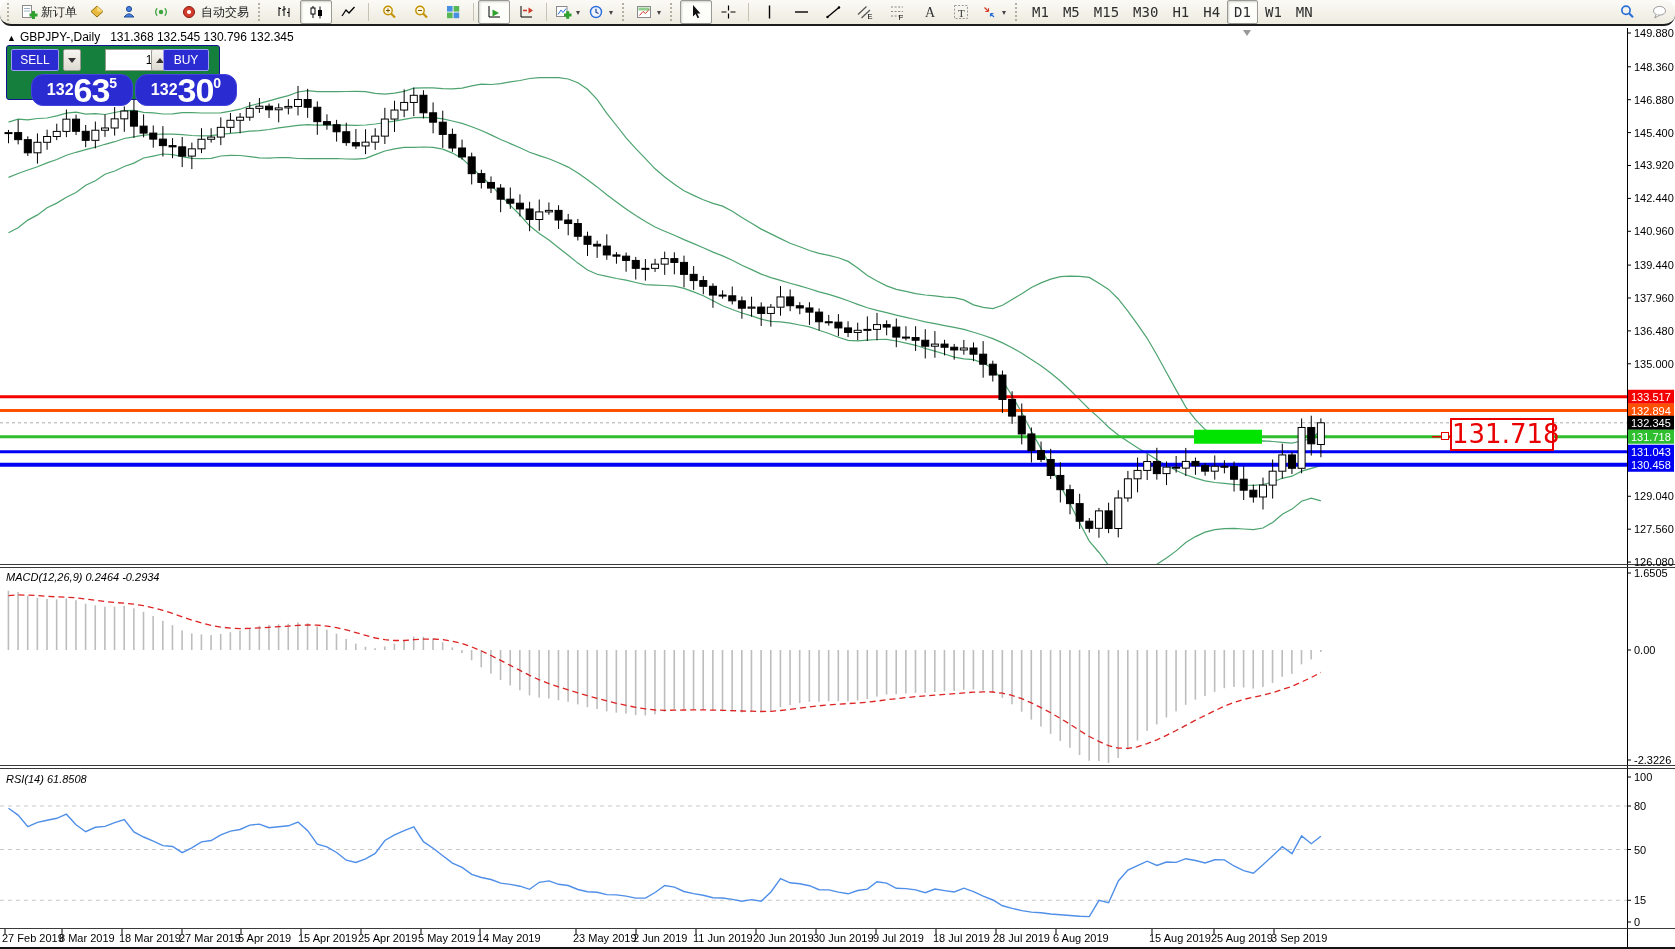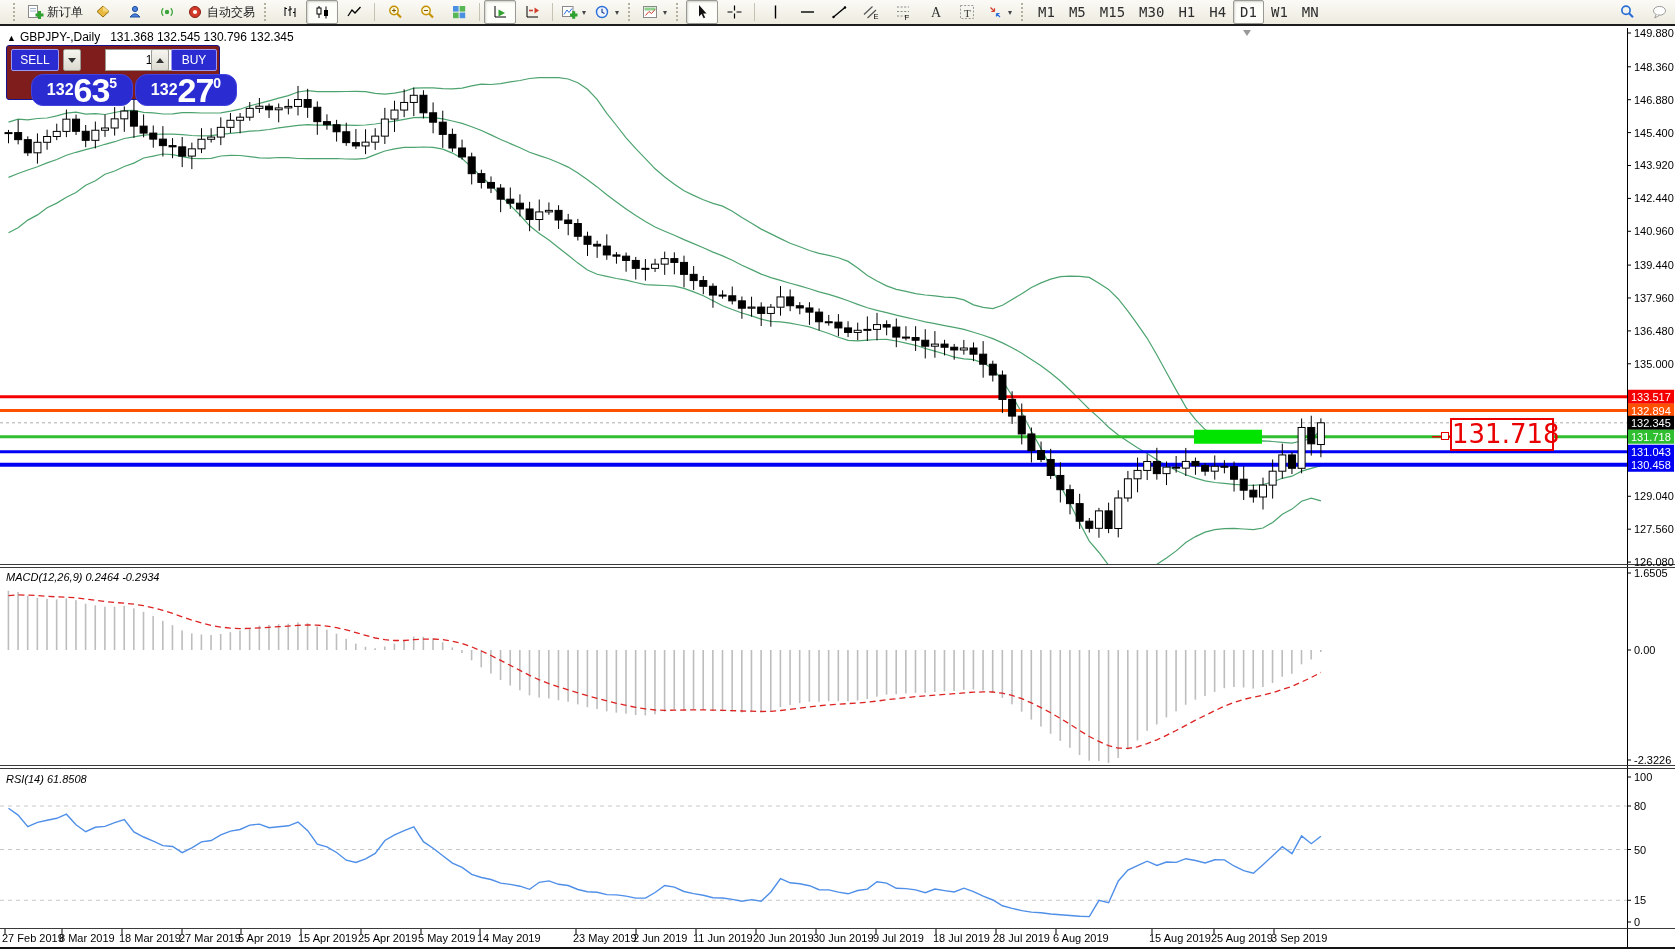--- a/index.html
+++ b/index.html
@@ -1,43 +1,43 @@
 <!DOCTYPE html>
 <html><head>
 <meta charset="utf-8">
 <style>
   html,body{margin:0;padding:0;background:#d8d8d8;}
   #app{position:relative;width:1675px;height:949px;background:#fff;overflow:hidden;
        font-family:"Liberation Sans",sans-serif;border-bottom:2px solid #141414;box-sizing:border-box;}
   
   #toolbar{position:absolute;left:0;top:0;width:1675px;height:26px;
     background:linear-gradient(#fbfaf6,#edebdf);border-bottom:2px solid #1c1c1c;
-    display:flex;align-items:center;padding-left:8px;box-sizing:border-box;z-index:20;}
+    display:flex;align-items:center;padding-left:2px;box-sizing:border-box;z-index:20;border-radius:11px;}
   .tb-btn{height:22px;min-width:24px;display:inline-flex;align-items:center;justify-content:center;
     gap:3px;padding:0 3px;border:1px solid transparent;border-radius:2px;font-size:12px;color:#1a1a1a;cursor:default;}
   .tb-btn.pressed{background:#fdfdf9;border:1px solid #9a9a92;box-shadow:inset 1px 1px 2px rgba(0,0,0,.18);}
   .tb-btn .caret{font-size:8px;color:#444;margin-left:1px;}
   .tb-sep{width:1px;height:18px;background:#c6c3b4;margin:0 4px;}
   .tb-grip{width:3px;height:18px;border-left:2px dotted #b4b0a1;margin:0 5px;}
   .tb-tf{font-size:14px;color:#2e2e2e;padding:3px 6px;border:1px solid transparent;border-radius:2px;font-family:"DejaVu Sans Mono","Liberation Mono",monospace;}
   .tb-tf.pressed{background:#fdfdf9;border:1px solid #9a9a92;box-shadow:inset 1px 1px 2px rgba(0,0,0,.18);}
   .tb-spacer{flex:1;}
   
   #chart-svg{position:absolute;left:0;top:0;z-index:1;}
   #chart-header{position:absolute;left:7px;top:30px;z-index:6;font-size:12px;color:#000;white-space:nowrap;}
   #chart-header .tri{font-size:9px;margin-right:4px;}
   #chart-header .ohlc{margin-left:10px;}
   
   #one-click{position:absolute;left:6px;top:45px;width:214px;height:55px;z-index:7;
-    background:#7f1d1d;border:1px solid #141490;border-radius:3px;box-sizing:border-box;}
+    background:#15803d;border:1px solid #141490;border-radius:3px;box-sizing:border-box;}
   .oc-row1{position:absolute;left:0;top:3px;height:22px;width:100%;}
   .oc-btn{position:absolute;top:0;height:22px;background:#2b2bd2;border:1px solid #9a9af2;border-radius:2px;
     color:#fff;font-size:12px;display:flex;align-items:center;justify-content:center;box-sizing:border-box;}
   #oc-sell{left:4px;width:48px;}
-  #oc-buy{left:164px;width:46px;}
+  #oc-buy{left:156px;width:46px;}
   .oc-spin{position:absolute;top:0;height:22px;width:18px;background:linear-gradient(#f6f5f0,#dcdad0);
     border:1px solid #9a9a92;box-sizing:border-box;display:flex;align-items:center;justify-content:center;border-radius:2px;}
   #oc-down{left:56px;}
   #oc-up{left:144px;}
   .oc-spin .arr{width:0;height:0;border-left:4px solid transparent;border-right:4px solid transparent;}
   #oc-down .arr{border-top:5px solid #333;}
   #oc-up .arr{border-bottom:5px solid #333;}
   #oc-vol{position:absolute;left:74px;top:0;width:70px;height:22px;border:1px solid #9a9a92;font-size:12px;
     text-align:right;padding:0 5px 0 0;box-sizing:border-box;font-family:"Liberation Sans",sans-serif;margin-left:24px;}
   .oc-price{position:absolute;top:28px;width:102px;height:32px;color:#fff;display:flex;align-items:center;
@@ -898,21 +898,21 @@
         </div>
       <div class="oc-btn" id="oc-buy">BUY</div>
     </div>
     <div class="oc-price" id="oc-sell-price">
       <span class="small">132</span>
         <span class="big">63</span>
         <span class="sup">5</span>
     </div>
     <div class="oc-price" id="oc-buy-price">
       <span class="small">132</span>
-        <span class="big">27</span>
+        <span class="big">30</span>
         <span class="sup">0</span>
     </div>
   </div>
 
   <div class="pane-label" id="macd-label">MACD(12,26,9) 0.2464 -0.2934</div>
   <div class="pane-label" id="rsi-label">RSI(14) 61.8508</div>
 
   <div id="callout-anchor"></div>
   <div id="callout">131.718</div>
 </div>

